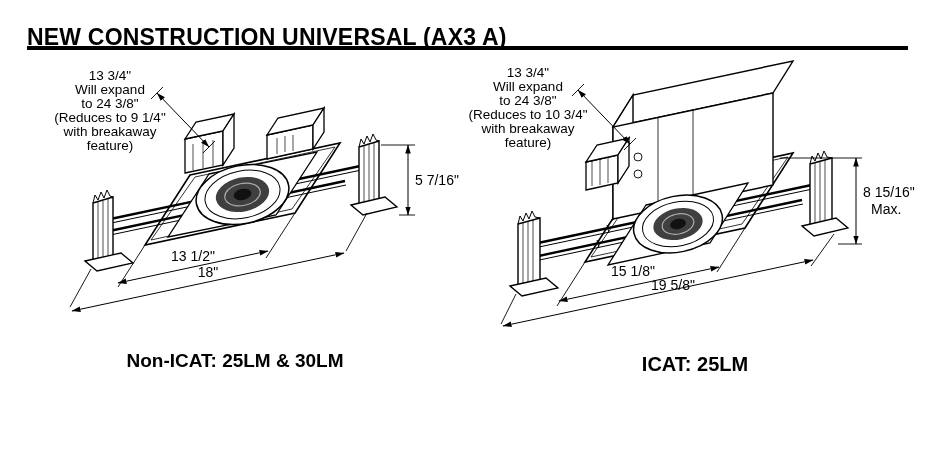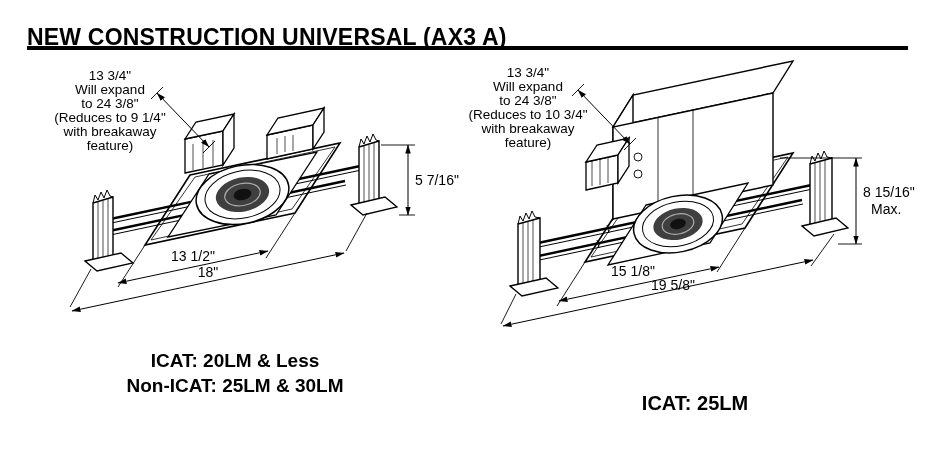--- a/index.html
+++ b/index.html
@@ -8,21 +8,21 @@
   .title{position:absolute;left:27px;top:24px;font-size:23px;font-weight:bold;
          letter-spacing:0.2px;white-space:nowrap;}
   .title-rule{position:absolute;left:27px;top:46px;width:881px;height:4px;background:#000;}
   .fig{position:absolute;}
   .fig-left{left:15px;top:55px;}
   .fig-right{left:458px;top:52px;}
   svg text{font-family:"Liberation Sans", sans-serif;font-size:13.5px;fill:#000;}
   svg text.dim{font-size:14px;}
   .caption{position:absolute;text-align:center;font-weight:bold;}
   .caption-left{left:15px;top:348px;width:440px;font-size:19px;line-height:25px;}
-  .caption-right{left:460px;top:352px;width:470px;font-size:20px;line-height:25px;margin-top:39px;}
+  .caption-right{left:460px;top:352px;width:470px;font-size:20px;line-height:25px;}
 </style>
 </head>
 <body>
 
 <div class="title">NEW CONSTRUCTION UNIVERSAL (AX3 A)</div>
 <div class="title-rule"></div>
 
 <svg class="fig fig-left" width="455" height="300" viewBox="0 0 455 300">
   <defs>
     <marker id="ah1" markerWidth="10" markerHeight="8" refX="8.5" refY="4" orient="auto-start-reverse" markerUnits="userSpaceOnUse">
@@ -239,18 +239,17 @@
       <line x1="376" y1="182" x2="353" y2="214" stroke="#000" stroke-width="0.9"></line>
       <line x1="101" y1="249" x2="261" y2="215" stroke="#000" stroke-width="1" marker-start="url(#ah2)" marker-end="url(#ah2)"></line>
       <text class="dim" x="175" y="224" text-anchor="middle">15 1/8"</text>
       <line x1="45" y1="274" x2="355" y2="208" stroke="#000" stroke-width="1" marker-start="url(#ah2)" marker-end="url(#ah2)"></line>
       <text class="dim" x="215" y="238" text-anchor="middle">19 5/8"</text>
     </g>
   </g>
 </svg>
 
 <div class="caption caption-left">
-  <div>ICAT: 20LM &amp; Less</div>
   <div>Non-ICAT: 25LM &amp; 30LM</div>
 </div>
 <div class="caption caption-right">
   <div>ICAT: 25LM</div>
 </div>
 
 </body></html>

